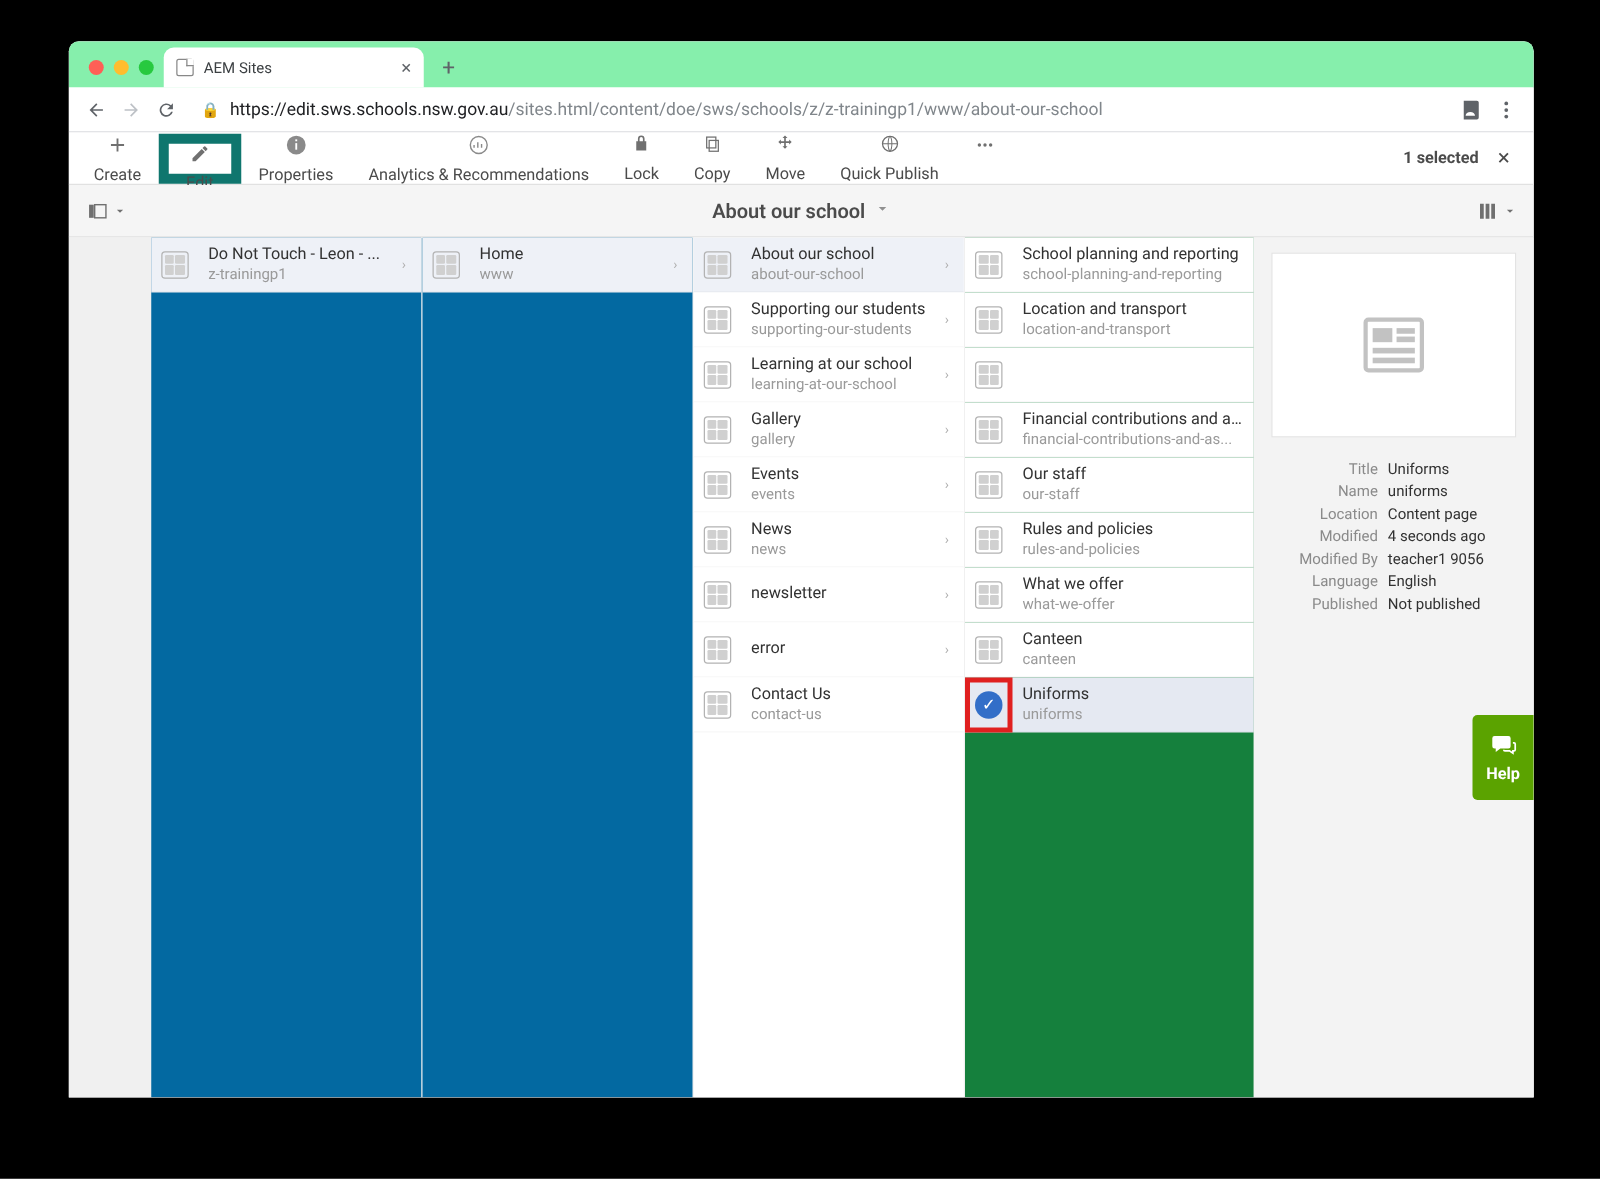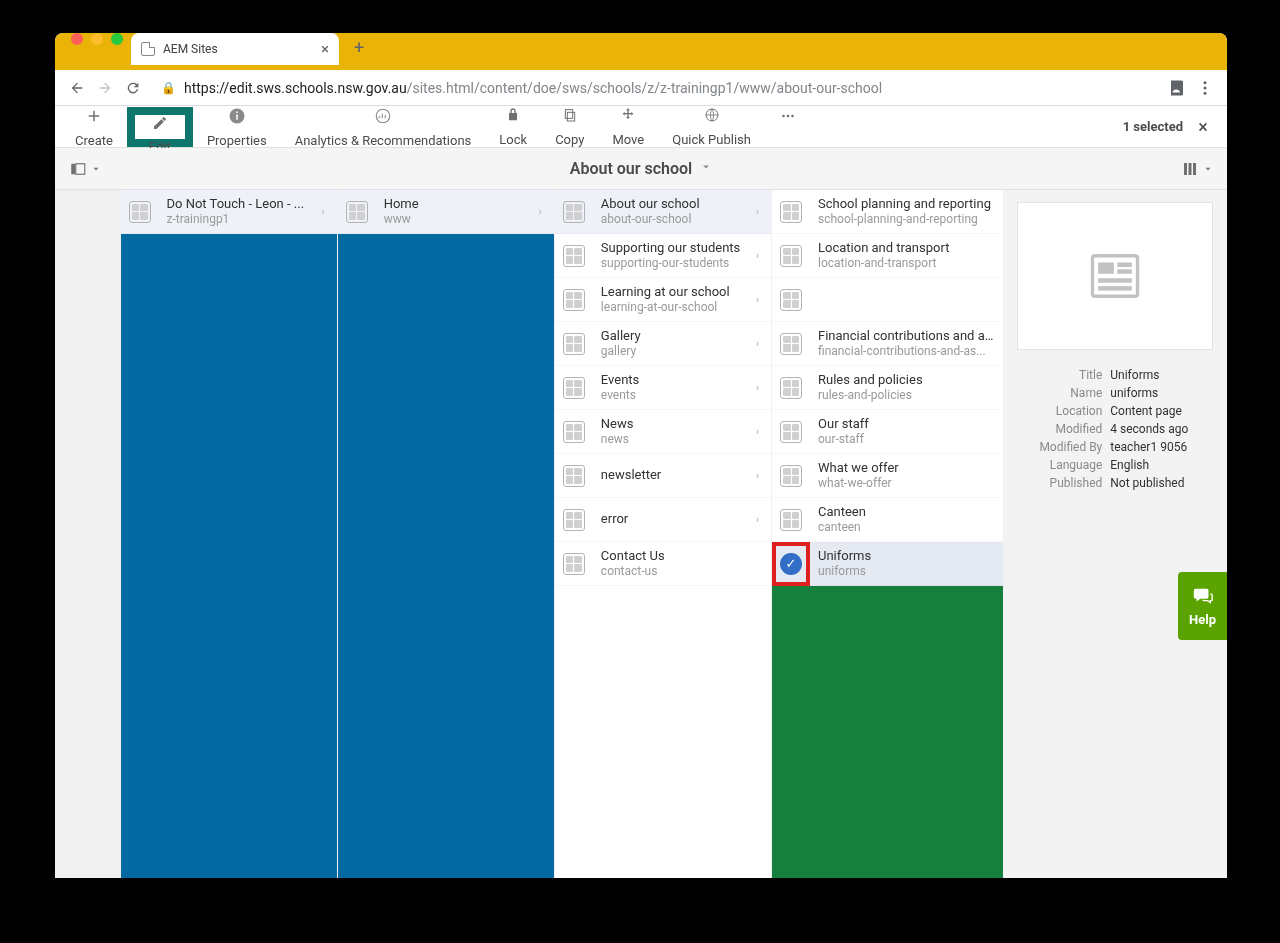--- a/index.html
+++ b/index.html
@@ -21,23 +21,23 @@
     background: #fff;
     border-radius: 8px 8px 0 0;
     display: flex;
     flex-direction: column;
     box-shadow: 0 5px 40px rgba(0,0,0,0.5);
     overflow: hidden;
   }
   
   .chrome-tabs {
     height: 37px;
-    background: #eab308;
-    display: flex;
-    align-items: flex-start;
+    background: #86efac;
+    display: flex;
+    align-items: flex-end;
     padding-left: 10px;
   }
   .mac-dots { display: flex; gap: 8px; align-items: center; padding: 0 8px 10px 6px; }
   .mac-dot { width: 12px; height: 12px; border-radius: 50%; }
   .mac-dot.red { background: #ff5f56; }
   .mac-dot.yellow { background: #ffbd2e; }
   .mac-dot.green { background: #27c93f; }
   .chrome-tab {
     background: #fff;
     height: 32px;
@@ -583,36 +583,36 @@
         <div class="row-item">
           <div class="row-icon">
             <div class="page-icon-box">
               <span></span>
               <span></span>
               <span></span>
               <span></span>
             </div>
           </div>
           <div class="row-labels">
+            <div class="row-title">Our staff</div>
+            <div class="row-sub">our-staff</div>
+          </div>
+        </div>
+        <div class="row-item">
+          <div class="row-icon">
+            <div class="page-icon-box">
+              <span></span>
+              <span></span>
+              <span></span>
+              <span></span>
+            </div>
+          </div>
+          <div class="row-labels">
             <div class="row-title">Rules and policies</div>
             <div class="row-sub">rules-and-policies</div>
-          </div>
-        </div>
-        <div class="row-item">
-          <div class="row-icon">
-            <div class="page-icon-box">
-              <span></span>
-              <span></span>
-              <span></span>
-              <span></span>
-            </div>
-          </div>
-          <div class="row-labels">
-            <div class="row-title">Our staff</div>
-            <div class="row-sub">our-staff</div>
           </div>
         </div>
         <div class="row-item">
           <div class="row-icon">
             <div class="page-icon-box">
               <span></span>
               <span></span>
               <span></span>
               <span></span>
             </div>

